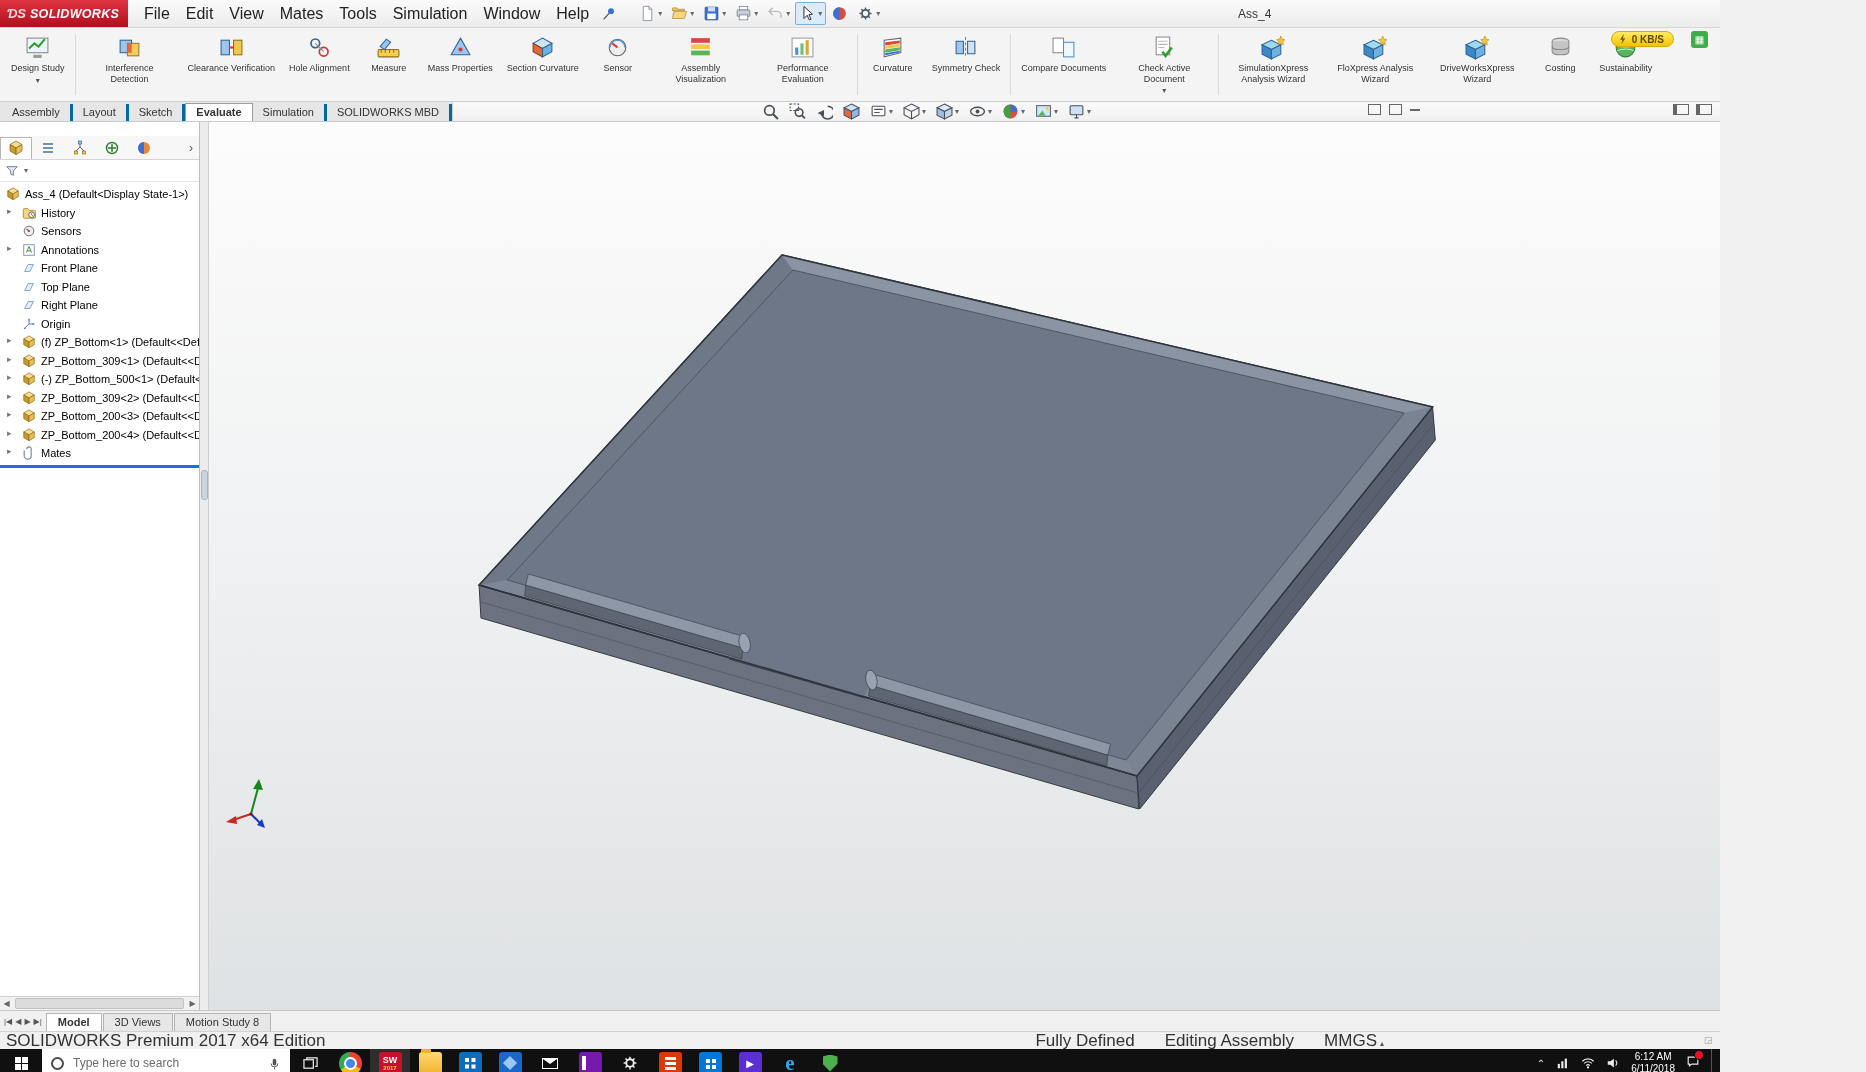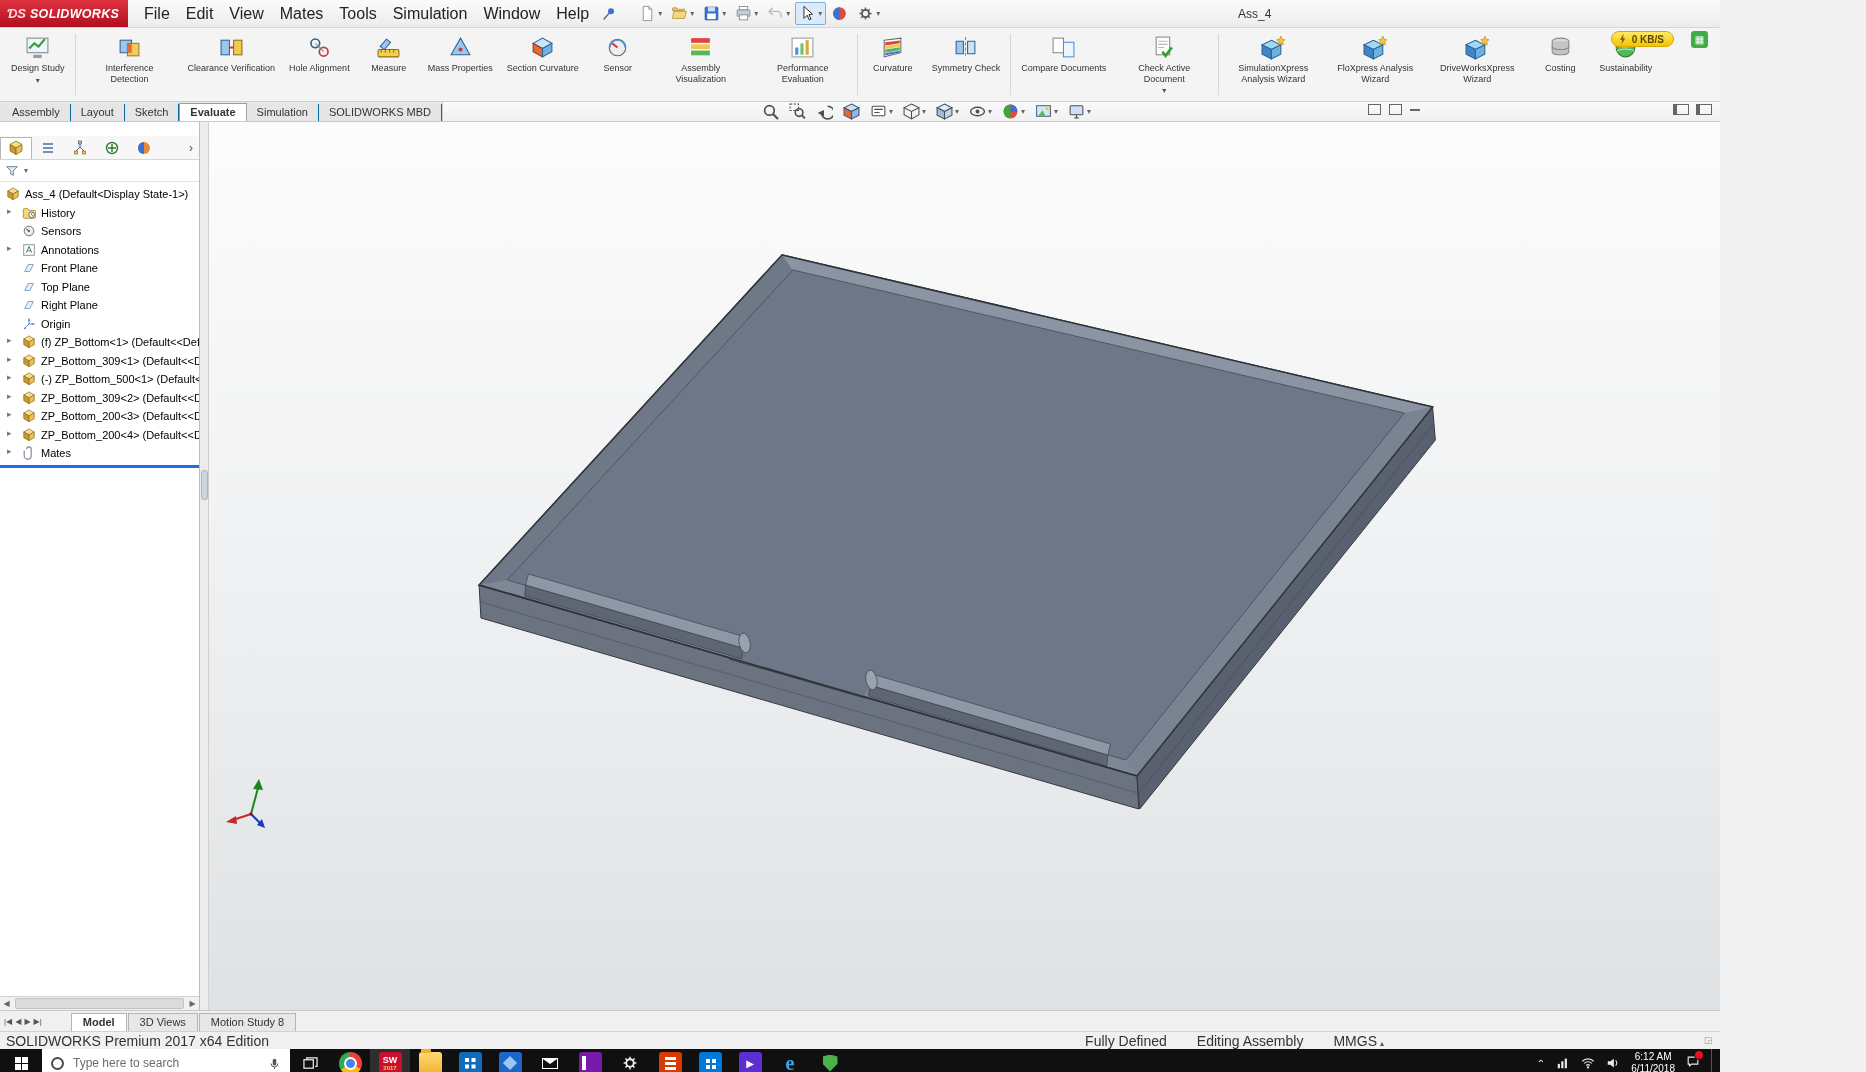--- a/index.html
+++ b/index.html
@@ -53,21 +53,21 @@
     font-size:10px;font-weight:bold;color:#5a4a00;}
   .netpill svg{width:10px;height:12px;}
   .netside{position:absolute;top:3px;right:12px;width:17px;height:17px;background:#3fae49;border-radius:3px;
     display:flex;align-items:center;justify-content:center;color:#fff;font-size:10px;}
   .netside::after{content:"▦";font-size:10px;}
 
   
   .cmdtabs{height:19px;flex:none;background:linear-gradient(#fafafa,#f0f0f0);position:relative;display:flex;
     align-items:flex-end;border-bottom:1px solid #c9c9c9;}
   .ctabwrap{display:flex;align-items:flex-end;background:#e6e6e6;height:19px;padding-left:2px;border-right:1px solid #cfcfcf;}
-  .ctab{padding:2px 10px 3px;font-size:11px;color:#333;border-right:1px solid #0369a1;}
+  .ctab{padding:2px 10px 3px;font-size:11px;color:#333;border-right:3px solid #0369a1;}
   .ctab.active{background:#fff;border:1px solid #9f9f9f;border-bottom:none;font-weight:bold;}
   .headsup{position:absolute;left:762px;top:1px;display:flex;align-items:center;gap:10px;}
   .hicon{display:flex;align-items:center;color:#4a4f57;}
   .hicon svg{width:17px;height:17px;}
   .docwin{position:absolute;right:300px;top:2px;display:flex;align-items:center;gap:8px;color:#555;}
   .docwin .sq{width:11px;height:9px;border:1.3px solid #666;}
   .docwin .dash{width:10px;height:2px;background:#666;}
   .paneicons{position:absolute;right:8px;top:2px;display:flex;gap:7px;color:#555;}
   .paneicons .sq{width:11px;height:9px;border:1.3px solid #666;border-left-width:4px;}
 
@@ -102,25 +102,25 @@
   .graphics{flex:1;position:relative;background:linear-gradient(180deg,#fcfcfc 0%,#f1f2f3 45%,#dfe2e4 100%);overflow:hidden;}
   .modelsvg{position:absolute;inset:0;width:100%;height:100%;}
   .triad{position:absolute;left:16px;top:652px;}
 
   
   .bottombar{height:20px;flex:none;background:#f0f0f0;border-top:1px solid #c9c9c9;display:flex;align-items:flex-end;}
   .navbtns{display:flex;align-items:center;height:100%;padding:0 4px;gap:3px;color:#555;font-size:8px;}
   .navbtns span::before{font-size:8px;}
   .nb-first::before{content:"|◀";} .nb-prev::before{content:"◀";} .nb-next::before{content:"▶";} .nb-last::before{content:"▶|";}
   .btab{padding:2px 11px 3px;font-size:11px;color:#333;background:#e7e7e7;border:1px solid #b5b5b5;border-bottom:none;margin-right:1px;}
-  .btab.active{background:#fff;font-weight:bold;margin-left:25px;}
+  .btab.active{background:#fff;font-weight:bold;}
 
   
   .statusbar{height:17px;flex:none;background:#f0f0f0;border-top:1px solid #d2d2d2;display:flex;align-items:center;
-    font-size:14px;color:#333;padding:0 6px;position:relative;}
+    font-size:17px;color:#333;padding:0 6px;position:relative;}
   .sb-right{margin-left:auto;display:flex;align-items:center;margin-right:330px;}
   .sb-item{margin-left:30px;}
   .sb-caret::after{content:"▴";font-size:8px;color:#555;margin-left:3px;}
   .sb-grip{position:absolute;right:4px;top:3px;width:12px;height:12px;color:#999;font-size:9px;}
   .sb-grip::after{content:"◲";}
 
   
   .taskbar{height:28px;flex:none;background:#101010;display:flex;align-items:center;color:#fff;}
   .tstart{width:42px;height:100%;display:flex;align-items:center;justify-content:center;}
   .winlogo{width:13px;height:13px;display:grid;grid-template-columns:6px 6px;grid-template-rows:6px 6px;gap:1px;}

